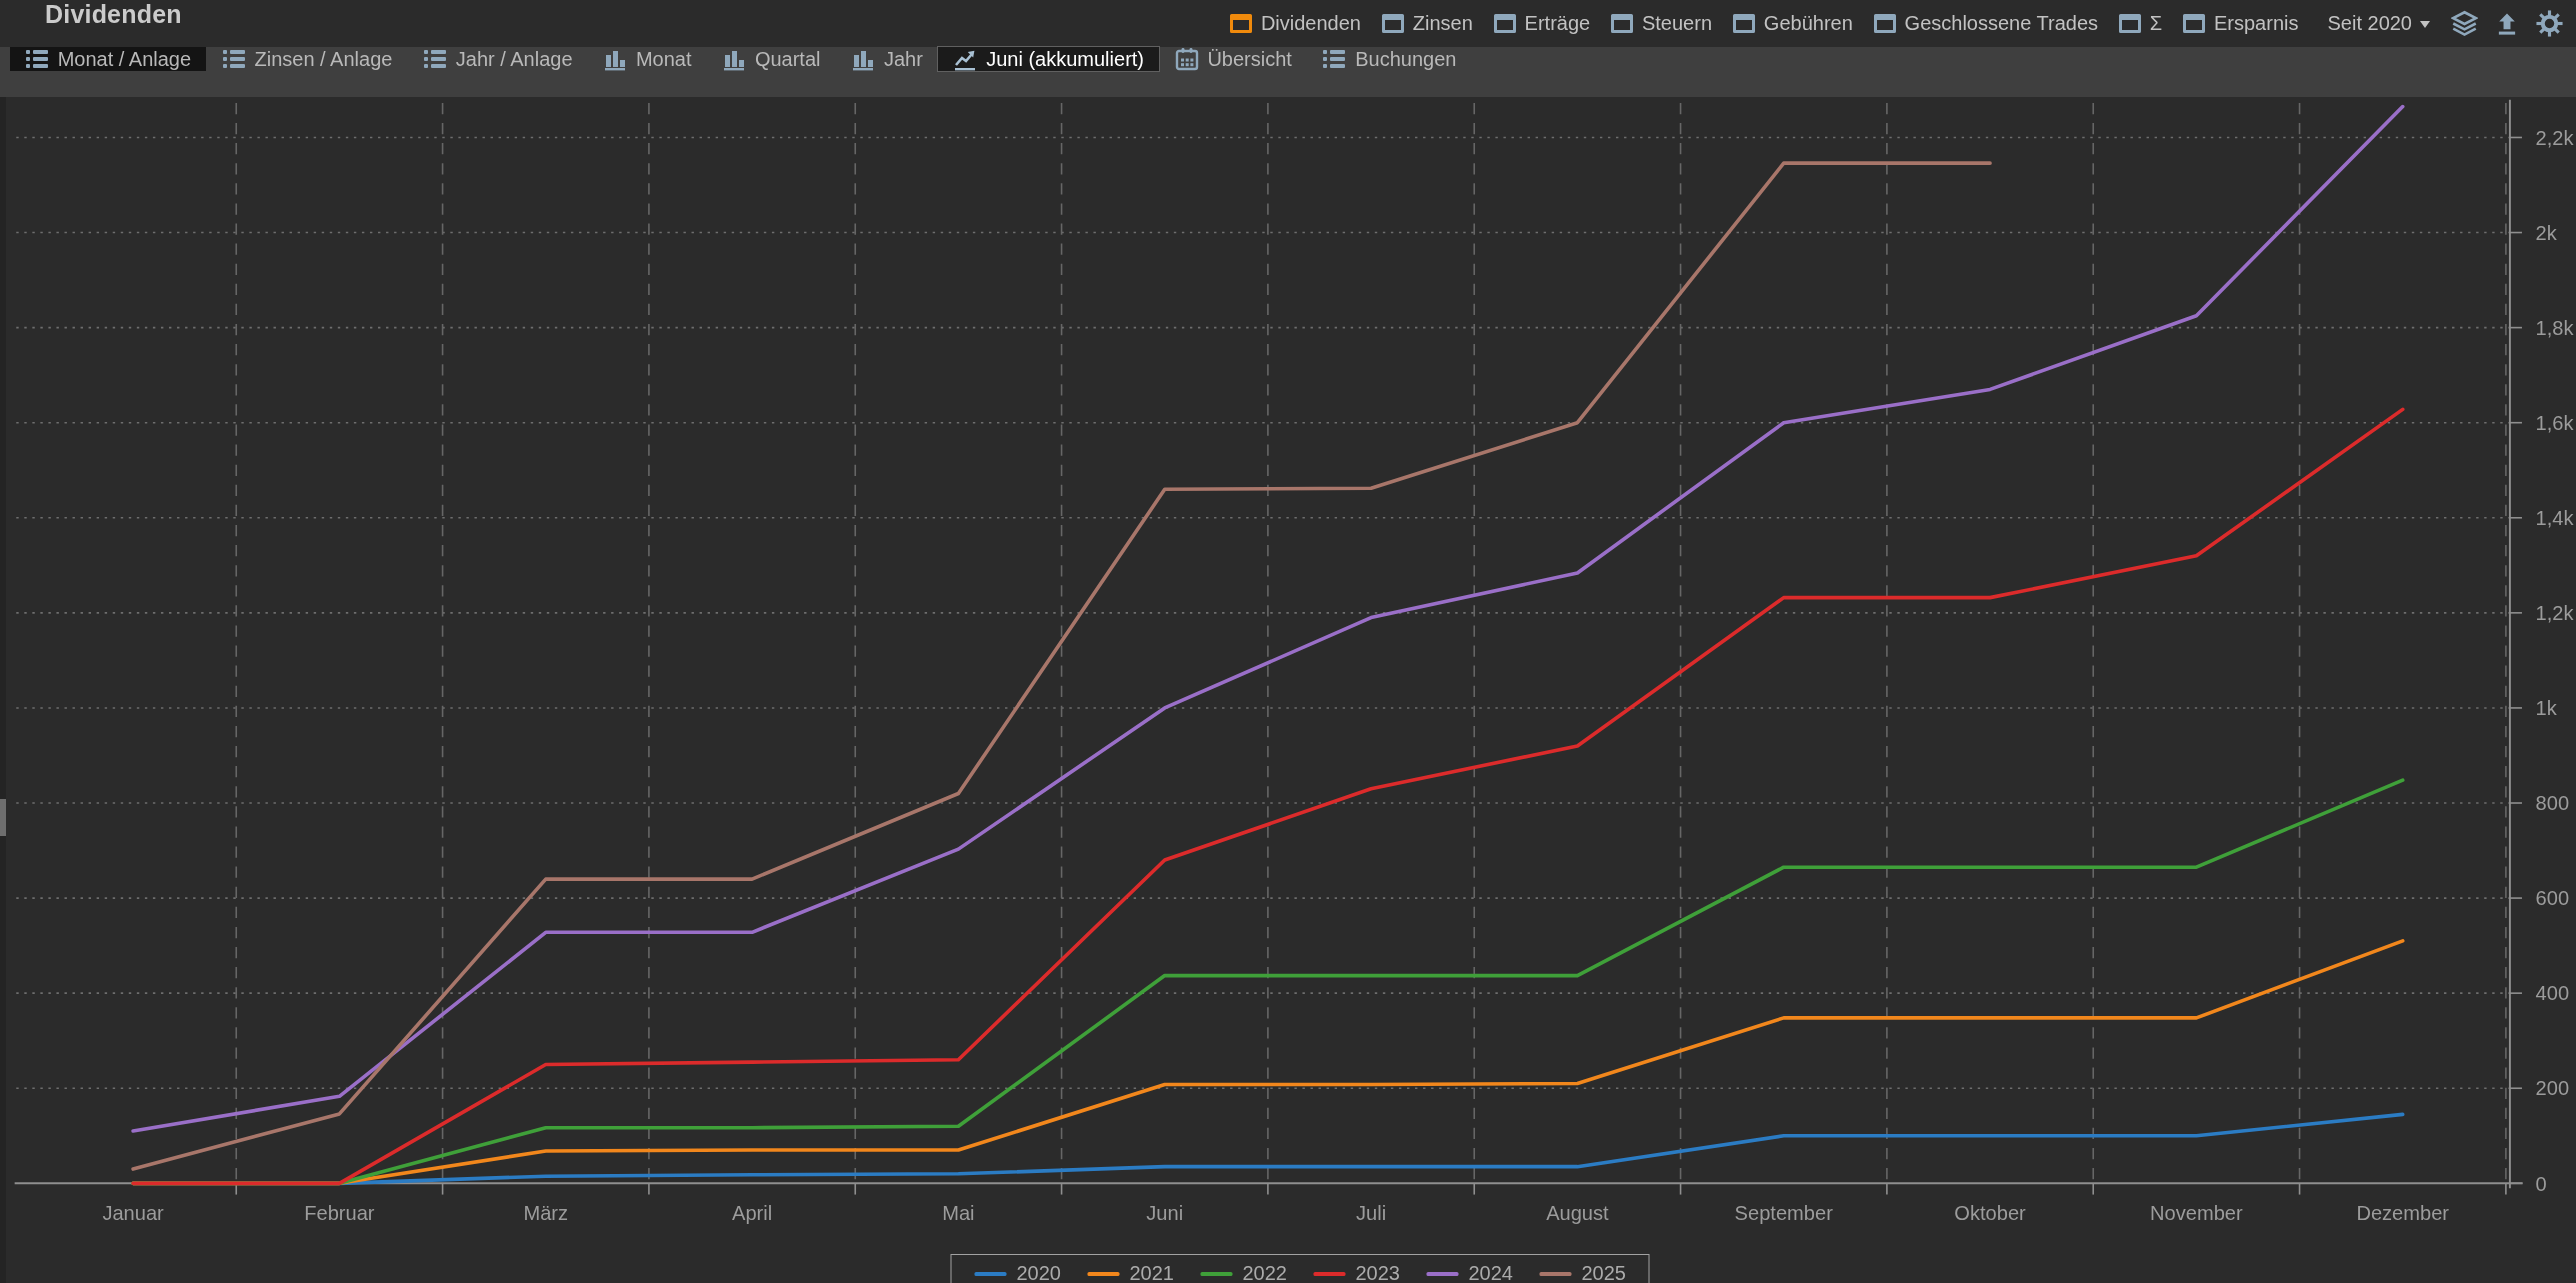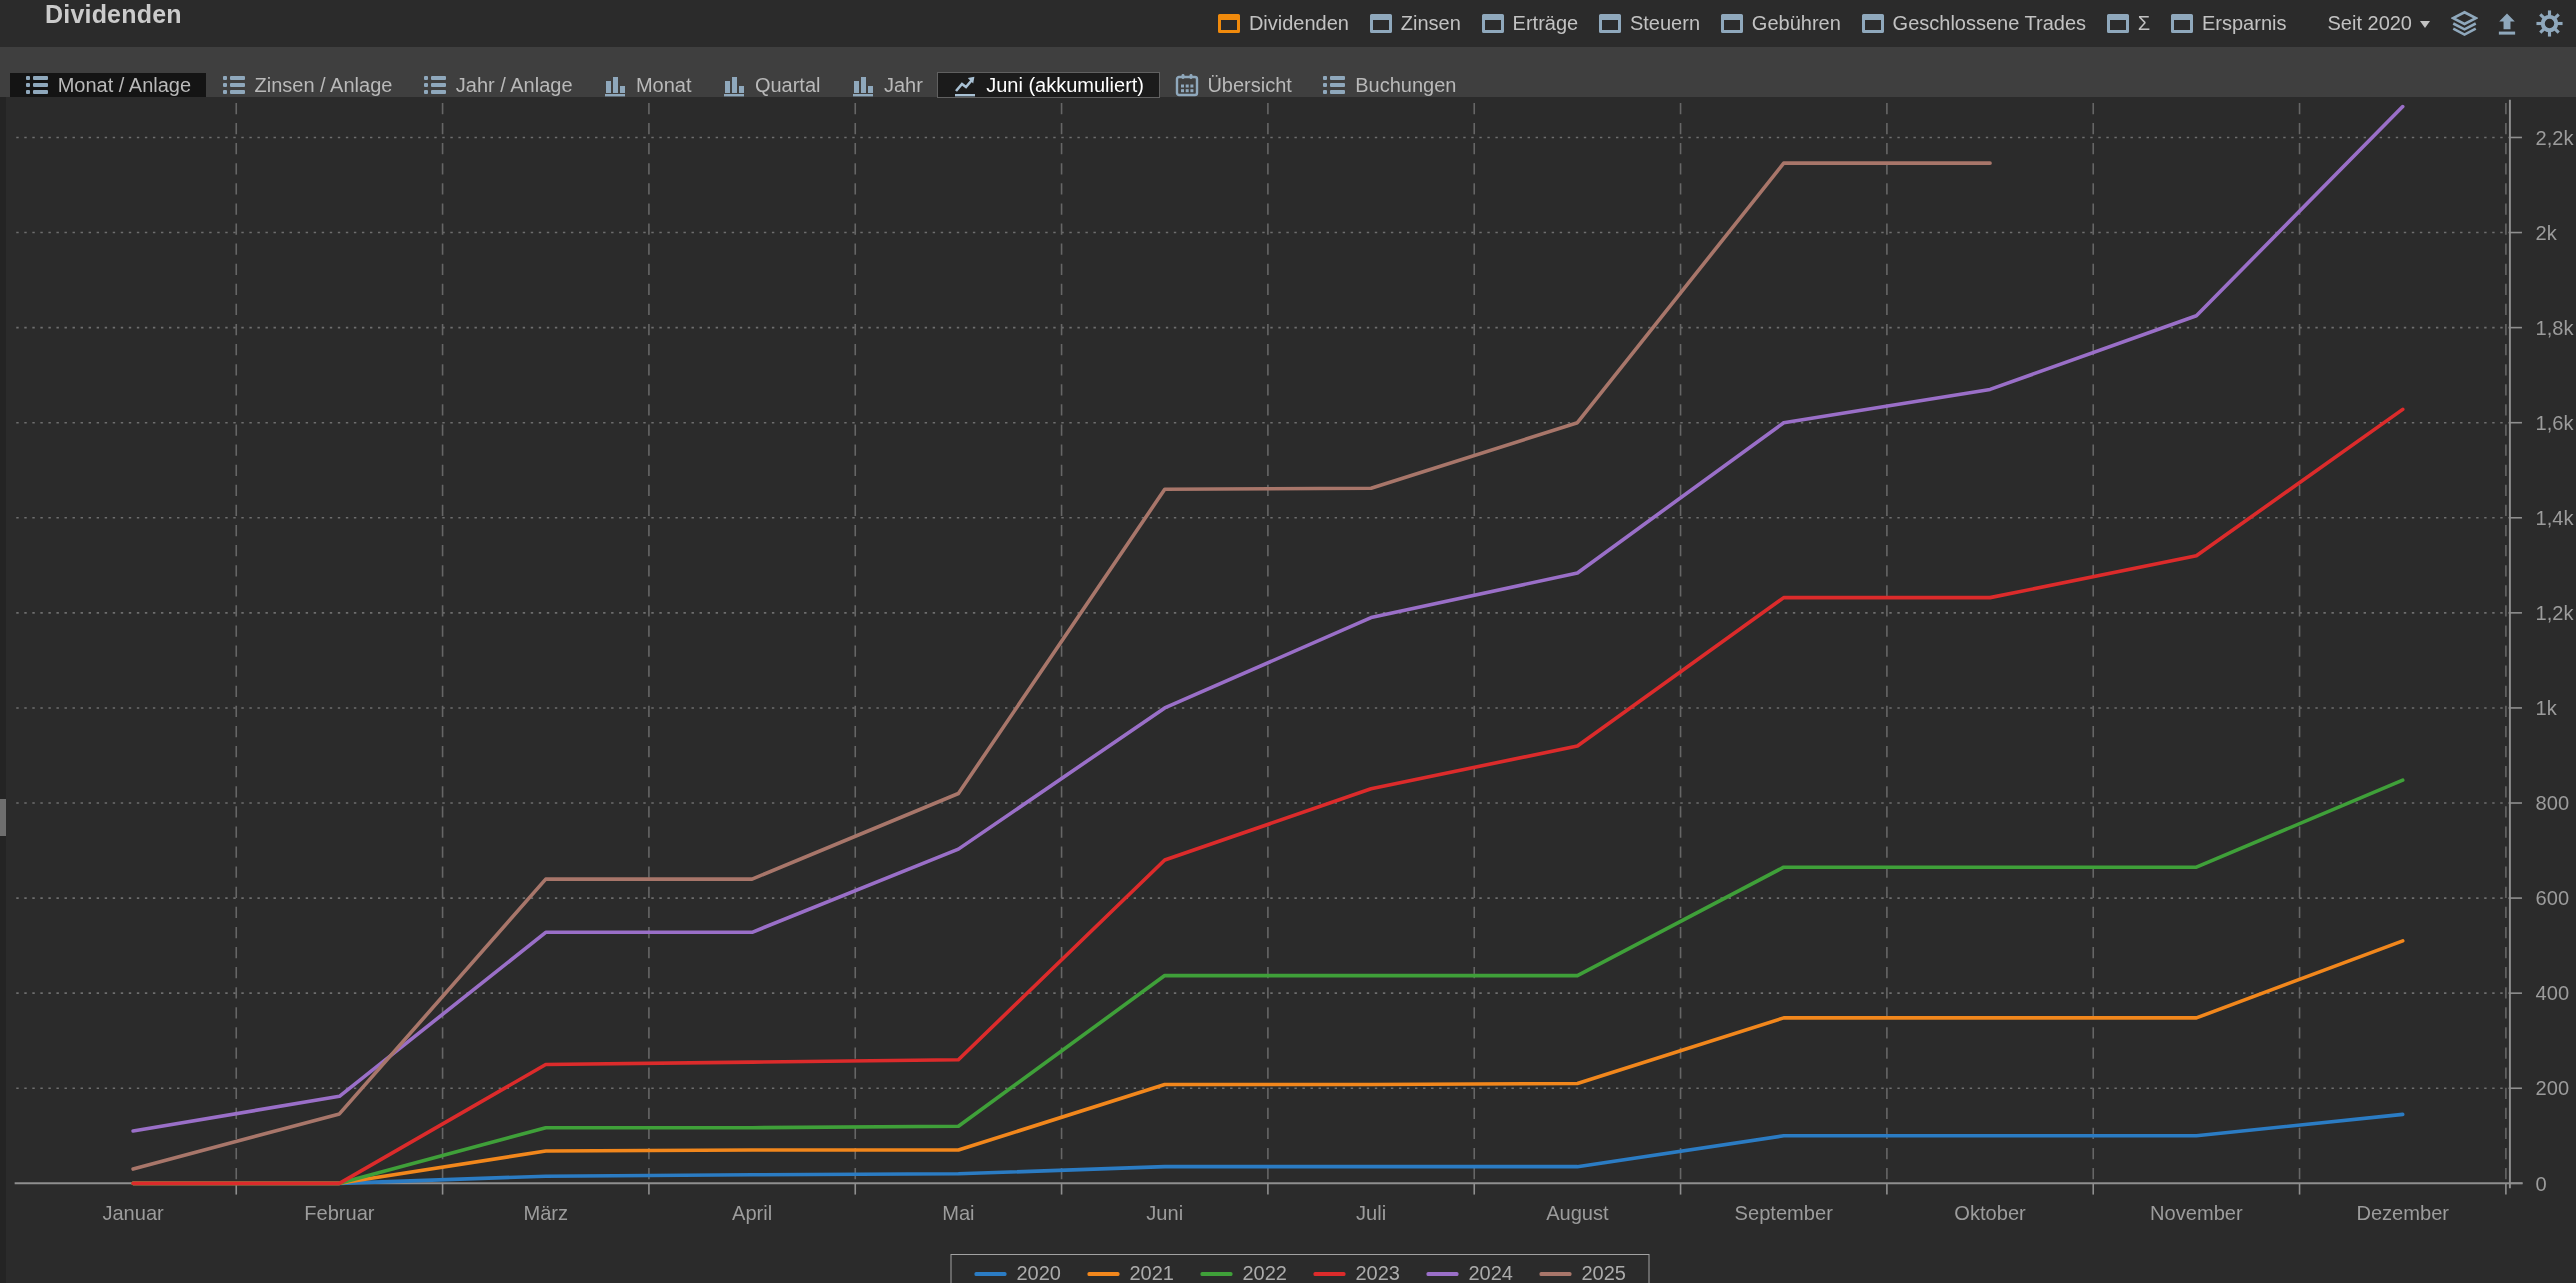--- a/index.html
+++ b/index.html
@@ -9,29 +9,29 @@
 
   
   .titlebar{position:absolute;top:0;left:0;width:100%;height:47px;background:#2B2B2B;
             display:flex;align-items:flex-start;z-index:5;}
   .page-title{margin-left:45px;font-size:25px;font-weight:bold;color:#CBCBCB;letter-spacing:0.2px;}
   .tb-right{position:absolute;right:13px;top:0;height:47px;display:flex;align-items:center;gap:21px;}
   .toggle{display:flex;align-items:center;gap:8.8px;cursor:pointer;}
   .cbox{width:22px;height:18.5px;box-sizing:border-box;border:3.2px solid #8FA8BC;border-top-width:6.4px;
         border-radius:1.6px;background:transparent;display:inline-block;}
   .toggle-label{font-size:20px;color:#C2C2C2;white-space:nowrap;}
-  .period{display:flex;align-items:center;gap:8px;margin-left:20px;cursor:pointer;}
+  .period{display:flex;align-items:center;gap:8px;margin-left:8px;cursor:pointer;}
   .period-label{font-size:20px;color:#C2C2C2;white-space:nowrap;}
   .caret{width:0;height:0;border-left:5.6px solid transparent;border-right:5.6px solid transparent;
          border-top:7.2px solid #C2C2C2;display:inline-block;margin-top:2.4px;}
   .hicon{display:inline-flex;align-items:center;justify-content:center;color:#8FA8BC;cursor:pointer;}
 
   
   .tabbar{position:absolute;top:47px;left:0;width:100%;height:50px;background:#3F3F3F;
-          display:flex;align-items:flex-end;padding-left:9.6px;box-sizing:border-box;z-index:5;}
+          display:flex;align-items:flex-start;padding-left:9.6px;box-sizing:border-box;z-index:5;}
   .tab{display:flex;align-items:center;gap:8.8px;padding:0 15.3px;font-size:20px;color:#B9B9B9;
        cursor:pointer;white-space:nowrap;}
   .tab .ticon{display:inline-flex;align-items:center;color:#8FA8BC;}
   .tab.dark{background:#141414;}
   .tab.active{background:#1B1B1B;color:#FFFFFF;outline:0.8px solid #606060;outline-offset:-0.8px;}
   .tab.active .ticon{color:#A9C1D4;}
 
   
   .left-strip{position:absolute;left:0;top:96px;bottom:0;width:5.6px;background:#242424;z-index:4;}
   .left-handle{position:absolute;left:0;top:703px;width:5.6px;height:37px;background:#6E6E6E;}

